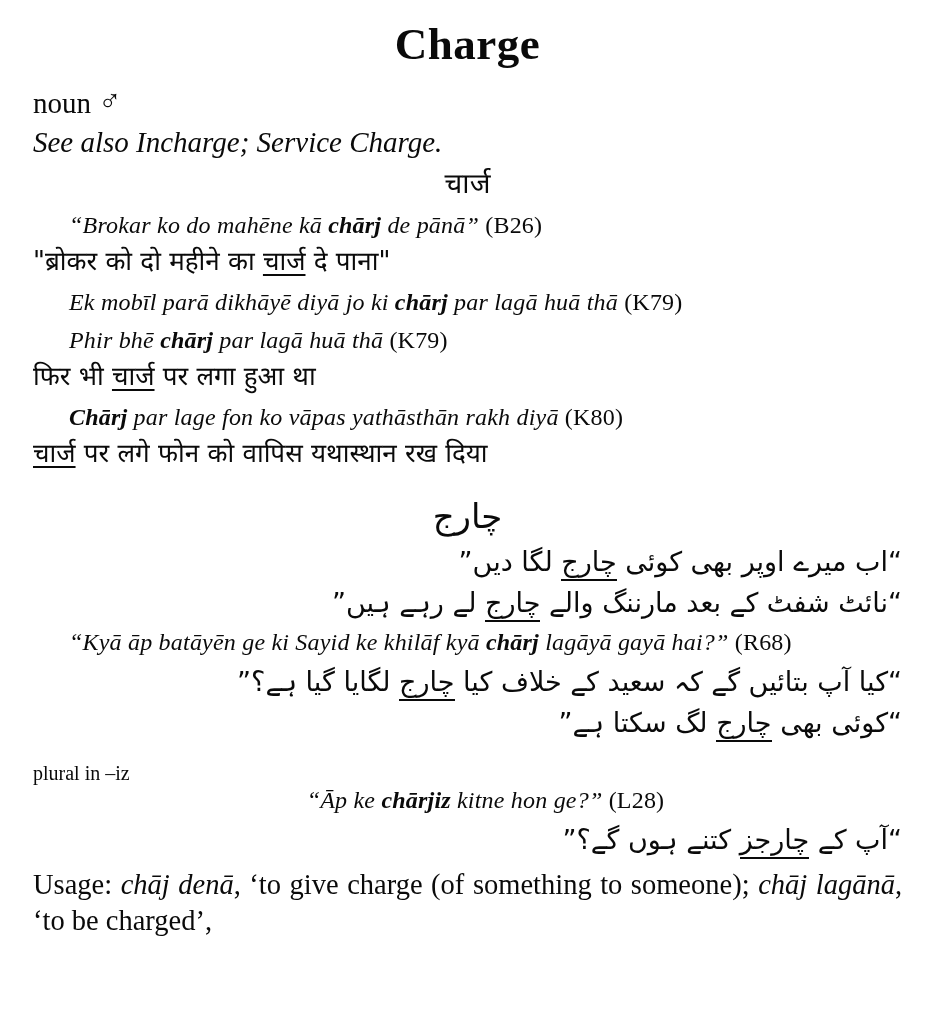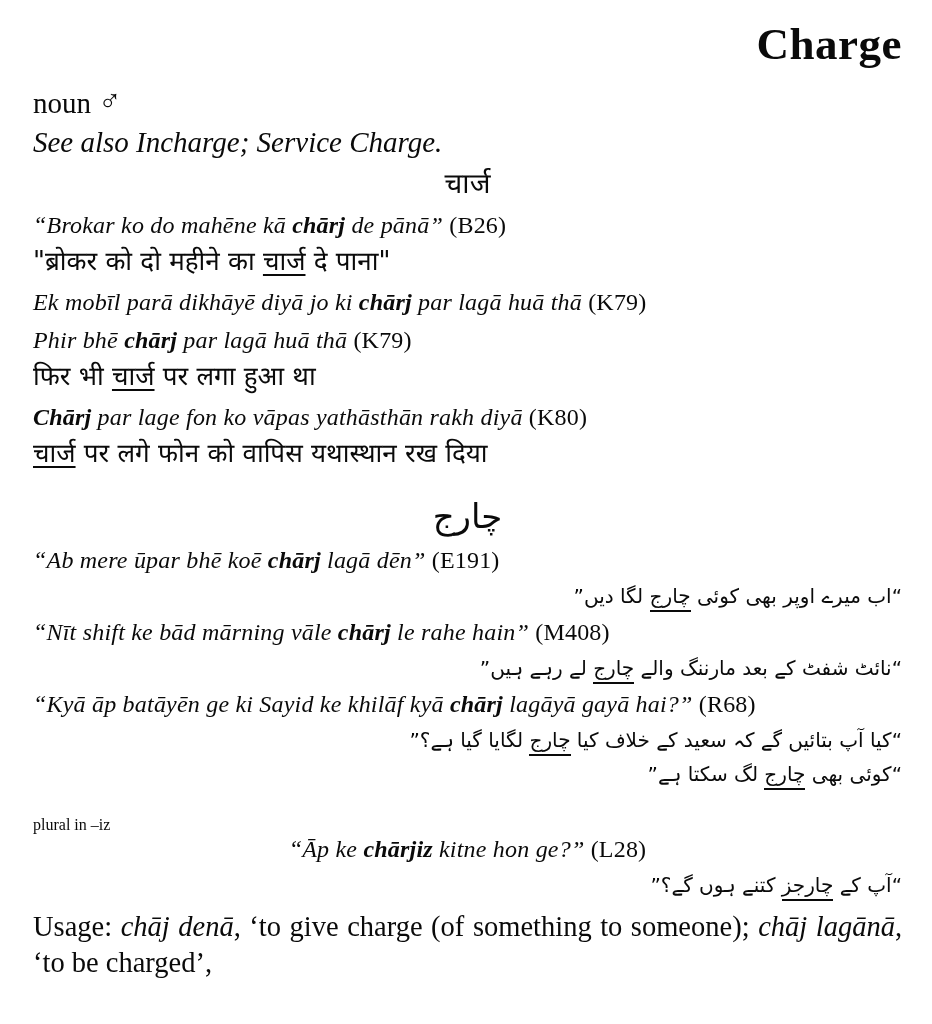--- a/index.html
+++ b/index.html
@@ -6,60 +6,61 @@
   html,body { background:#ffffff; }
   body {
     width:932px; height:1024px;
     color:#0a0a0a;
     font-family:"Liberation Serif", serif;
     overflow:hidden;
   }
   .page { padding:10px 30px 6px 33px; }
 
   .title {
-    text-align:right;
+    text-align:center;
     font-size:45px; font-weight:bold;
     letter-spacing:0.5px;
     margin-top:8px;
   }
   .pos-line { text-align:left; font-size:29px; margin-top:15px; }
   .gender { font-size:31px; display:inline-block; transform:translateY(-2px); }
   .see-also { font-size:29px; margin-top:5px;font-style:italic; }
 
   .headword-hi {
     text-align:center; font-size:28px;
     font-family:"DejaVu Sans", sans-serif;
     margin-top:4px;
   }
   .roman {
     font-size:24px; font-style:italic; margin-top:11px;
     letter-spacing:0.2px;
+    margin-left:36px;
   }
   .roman .kw { font-weight:bold; }
   .roman .ref { font-style:normal; }
   .native-hi {
     font-size:26px; font-family:"DejaVu Sans", sans-serif;
     margin-top:3px;
   }
   .native-hi .kw { text-decoration:underline; text-underline-offset:4px; }
 
   .headword-ur {
     text-align:center; font-size:34px;
     font-family:"DejaVu Sans", sans-serif;
     margin-top:26px; margin-bottom:2px;
   }
   .native-ur {
     direction:rtl; text-align:right;
-    font-size:20px; font-family:"DejaVu Sans", sans-serif;
+    font-size:27px; font-family:"DejaVu Sans", sans-serif;
     margin-top:10px; margin-bottom:6px;
   }
   .native-ur .kw {
     border-bottom:2px solid #0a0a0a; padding-bottom:2px;
   }
-  .plural-note { font-size:16px; margin-top:30px; }
+  .plural-note { font-size:20px; margin-top:24px; }
 
   .usage {
     font-size:28.5px; margin-top:12px;
     text-align:justify; line-height:1.26;
   }
   .usage .it { font-style:italic; }
 </style>
 </head>
 <body>
 
@@ -79,24 +80,22 @@
   <div class="roman"><span>Ek mobīl parā dikhāyē diyā jo ki </span><span class="kw">chārj</span><span> par lagā huā thā</span><span class="ref"> (K79)</span></div>
 
   <div class="roman"><span>Phir bhē </span><span class="kw">chārj</span><span> par lagā huā thā</span><span class="ref"> (K79)</span></div>
   <div class="native-hi"><span>फिर भी </span><span class="kw">चार्ज</span><span> पर लगा हुआ था</span></div>
 
   <div class="roman"><span></span><span class="kw">Chārj</span><span> par lage fon ko vāpas yathāsthān rakh diyā</span><span class="ref"> (K80)</span></div>
   <div class="native-hi"><span></span><span class="kw">चार्ज</span><span> पर लगे फोन को वापिस यथास्थान रख दिया</span></div>
 
   <div class="headword-ur">چارج</div>
 
-  <div class="roman"><span>“Ab mere ūpar bhē koē </span><span class="kw">chārj</span><span> lagā dēn”</span><span class="ref"> (E191)</span></div>
   <div class="native-ur" dir="rtl"><span>“اب میرے اوپر بھی کوئی </span><span class="kw">چارج</span><span> لگا دیں”</span></div>
 
-  <div class="roman"><span>“Nīt shift ke bād mārning vāle </span><span class="kw">chārj</span><span> le rahe hain”</span><span class="ref"> (M408)</span></div>
   <div class="native-ur" dir="rtl"><span>“نائٹ شفٹ کے بعد مارننگ والے </span><span class="kw">چارج</span><span> لے رہے ہیں”</span></div>
 
   <div class="roman"><span>“Kyā āp batāyēn ge ki Sayid ke khilāf kyā </span><span class="kw">chārj</span><span> lagāyā gayā hai?”</span><span class="ref"> (R68)</span></div>
   <div class="native-ur" dir="rtl"><span>“کیا آپ بتائیں گے کہ سعید کے خلاف کیا </span><span class="kw">چارج</span><span> لگایا گیا ہے؟”</span></div>
 
   <div class="native-ur" dir="rtl"><span>“کوئی بھی </span><span class="kw">چارج</span><span> لگ سکتا ہے”</span></div>
 
   <div class="plural-note">plural in –iz</div>
 
   <div class="roman" style="margin-top:2px;text-align:center;"><span>“Āp ke </span><span class="kw">chārjiz</span><span> kitne hon ge?”</span><span class="ref"> (L28)</span></div>

